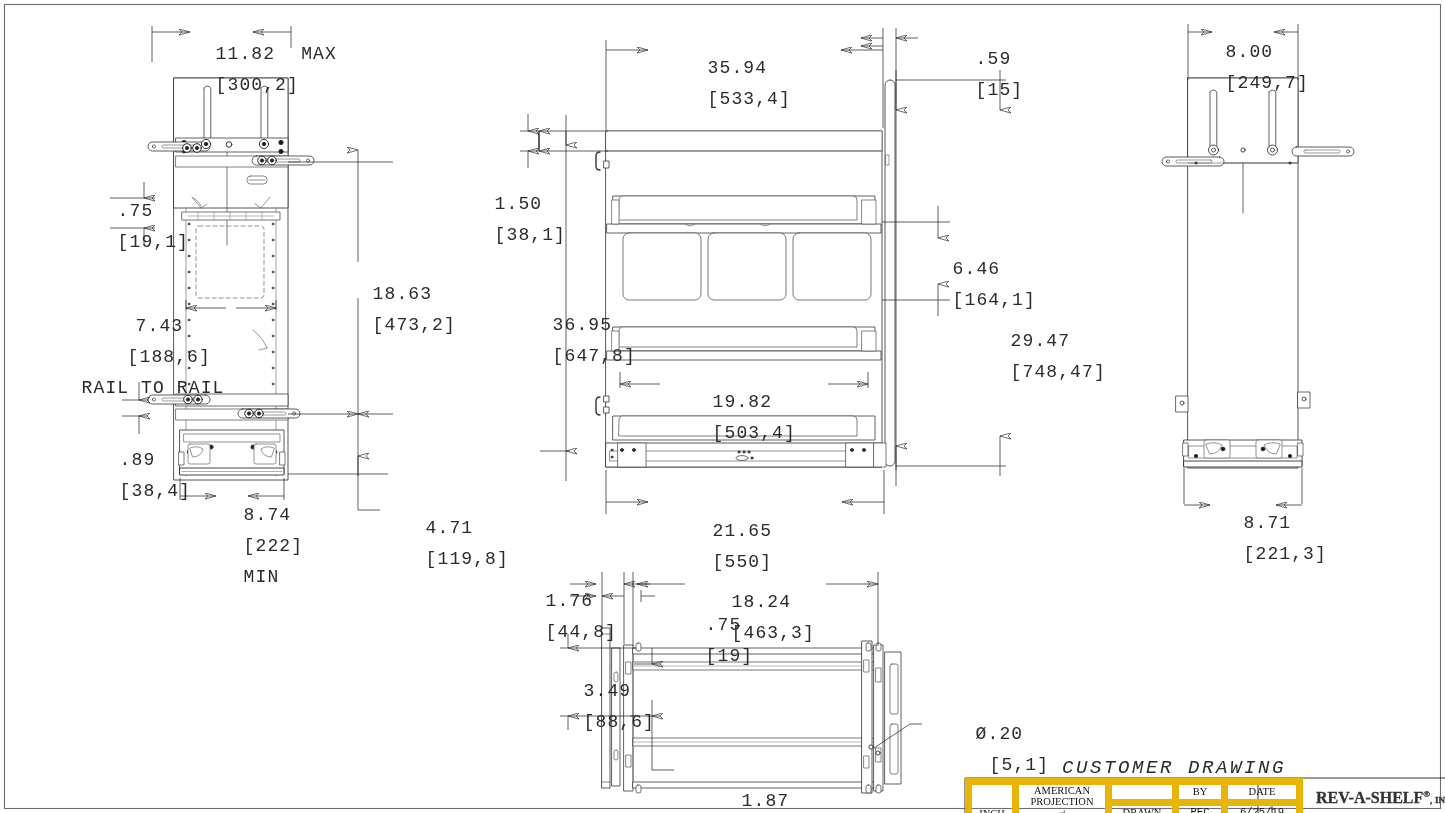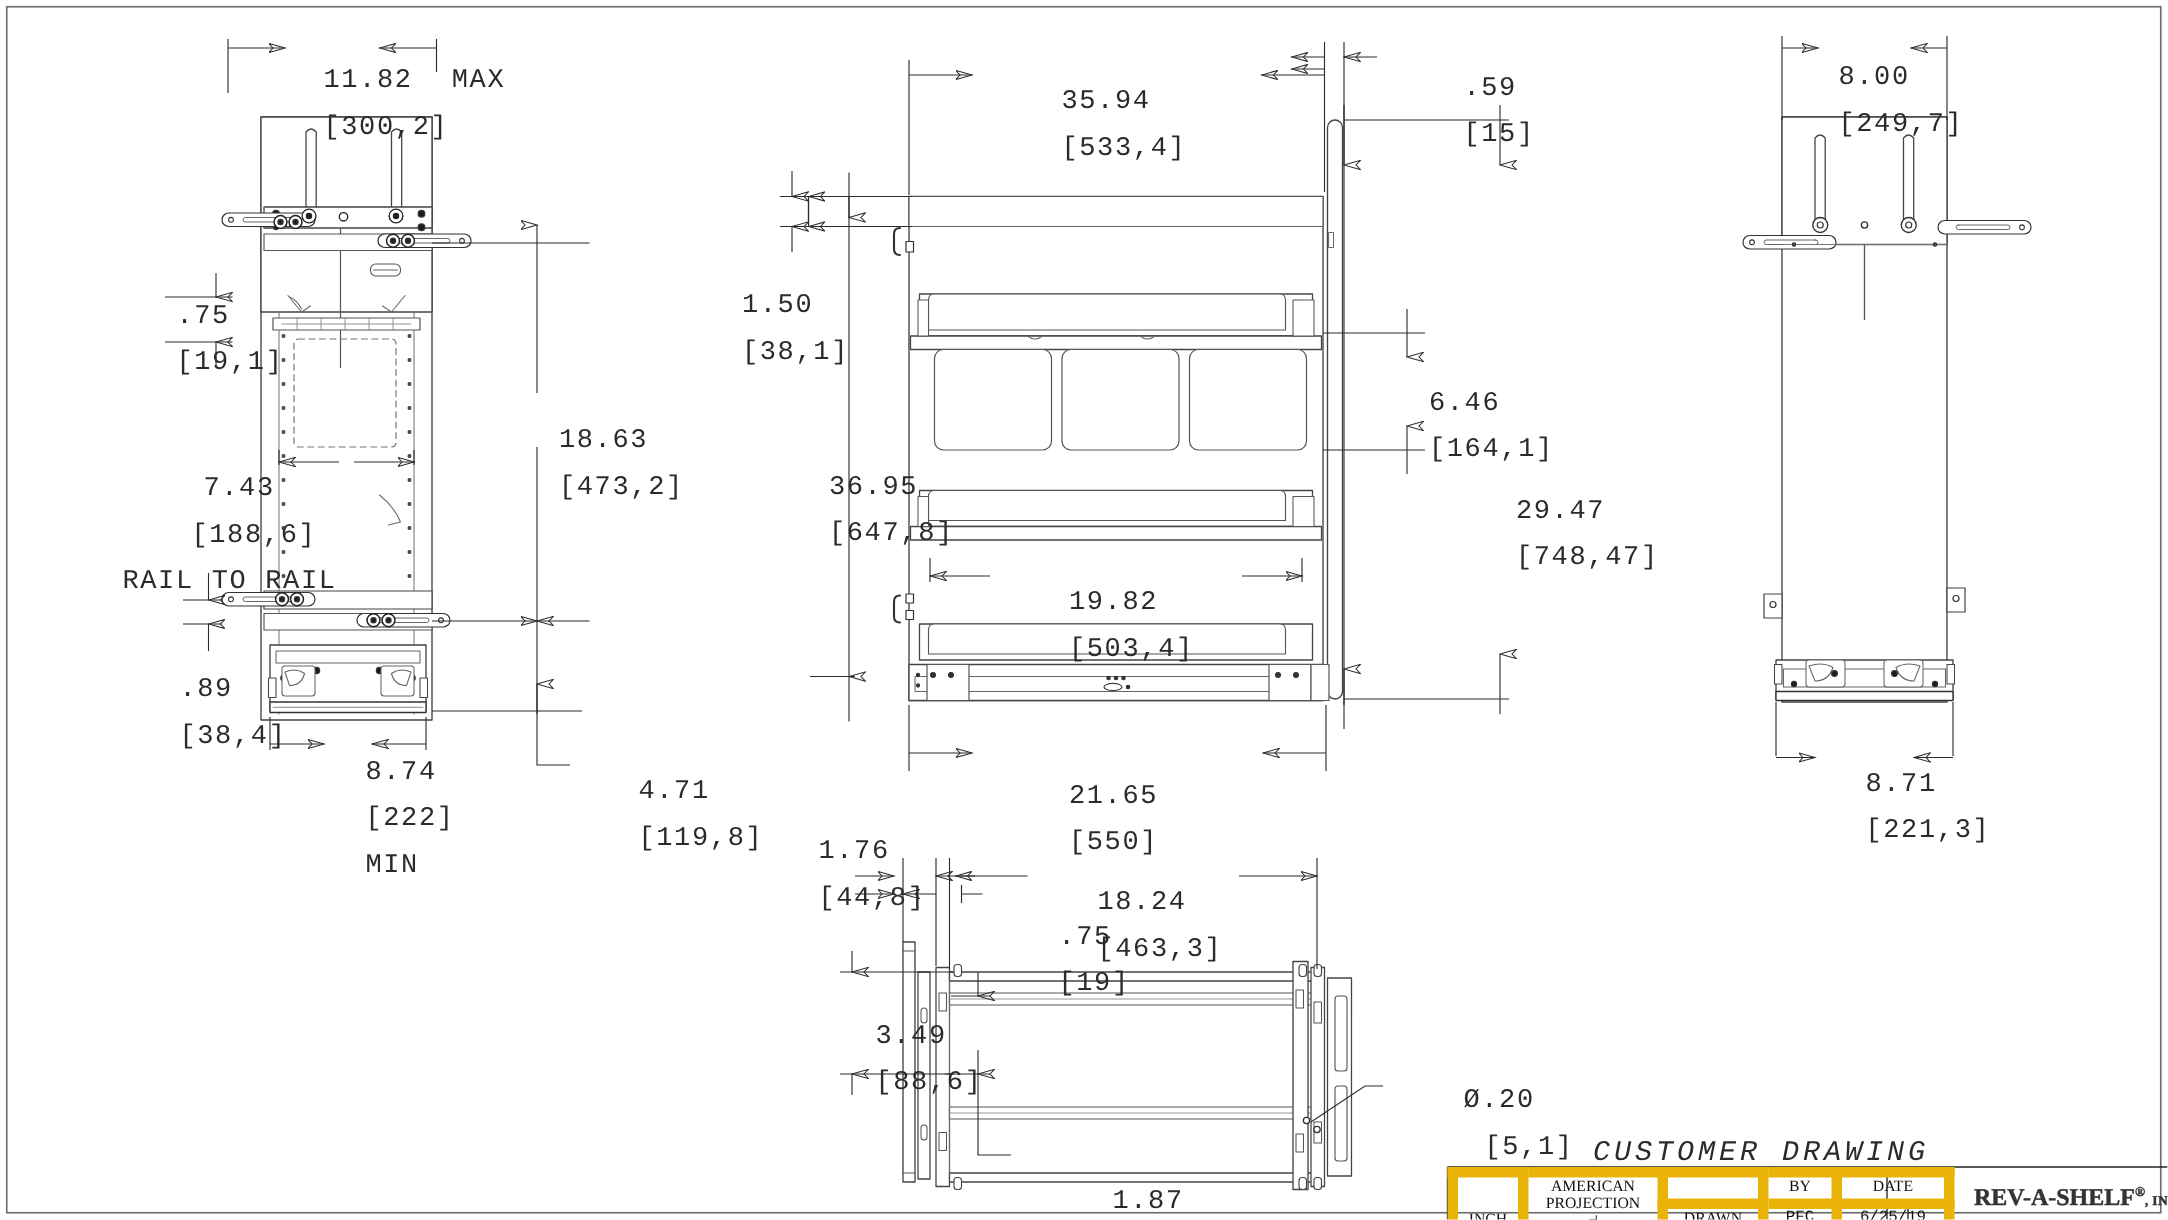--- a/index.html
+++ b/index.html
@@ -477,21 +477,21 @@
 
   <div class="dimtxt" style="left:1178px;top:29px;width:72px;">
     <span>8.00</span><br>
     <span>[249,7]</span>
   </div>
   <div class="dimtxt" style="left:1196px;top:500px;width:72px;">
     <span>8.71</span><br>
     <span>[221,3]</span>
   </div>
 
-  <div class="dimtxt l" style="left:498px;top:545px;">
+  <div class="dimtxt l" style="left:498px;top:578px;">
     <span>1.76</span><br>
     <span>[44,8]</span>
   </div>
   <div class="dimtxt" style="left:684px;top:579px;width:72px;">
     <span>18.24</span><br>
     <span>[463,3]</span>
   </div>
   <div class="dimtxt l" style="left:658px;top:602px;">
     <span>.75</span><br>
     <span>[19]</span>

